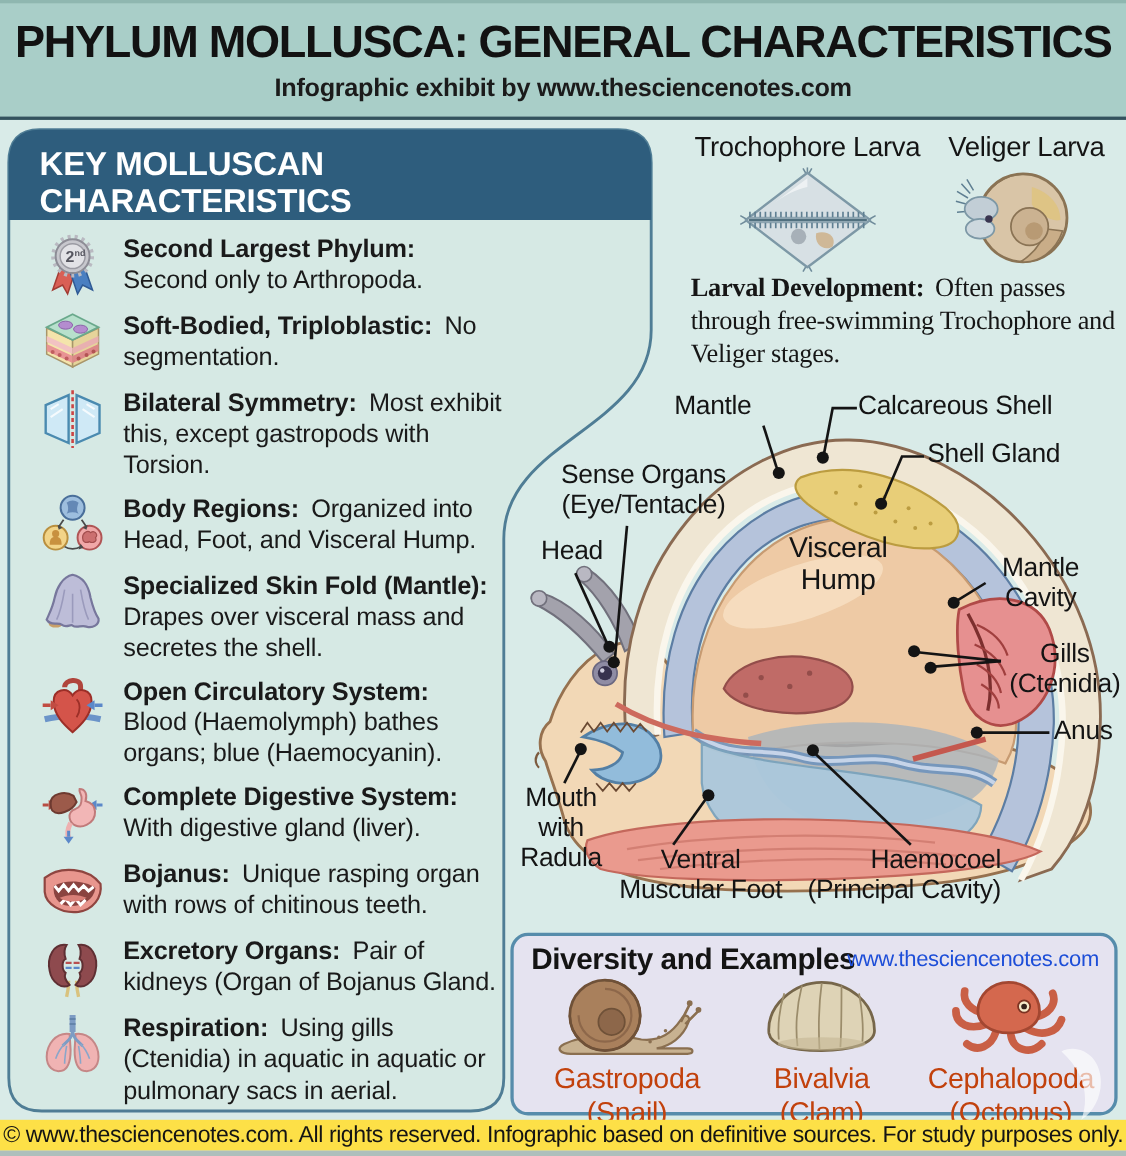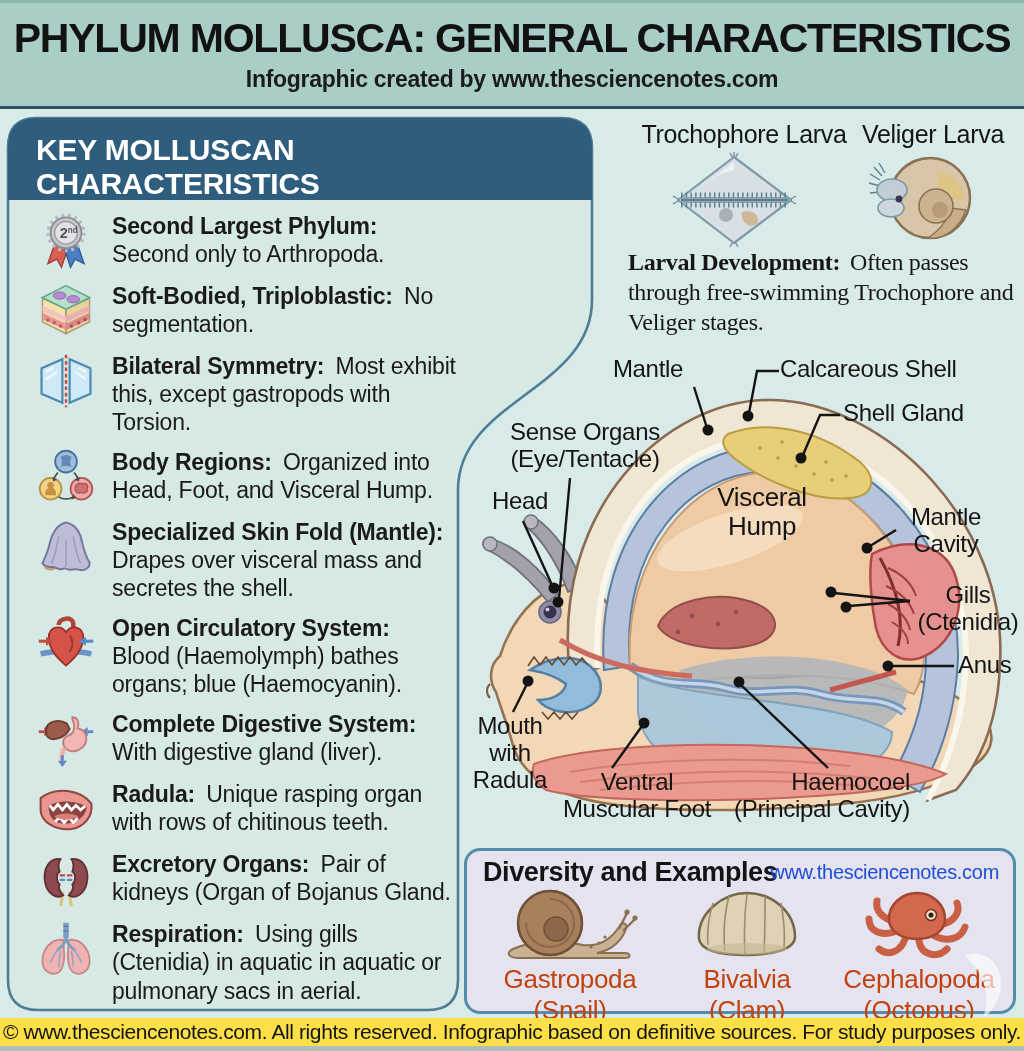--- a/index.html
+++ b/index.html
@@ -12,21 +12,21 @@
   .panel-svg{position:absolute;left:6px;top:116px;z-index:1;}
   .panel-header{position:absolute;left:36px;top:133px;width:540px;font-size:30px;font-weight:700;color:#fff;z-index:2;letter-spacing:-0.2px;}
   .items{position:absolute;left:20px;top:212px;width:438px;z-index:2;}
   .item{display:flex;margin-bottom:12px;}
   .item-icon{flex:0 0 92px;display:flex;justify-content:center;align-items:flex-start;}
   .item-icon svg{width:58px;height:58px;}
   .item-text{flex:1;font-size:23px;line-height:1.22;color:#1a1a1a;letter-spacing:-0.2px;}
   .item-bold{font-weight:700;margin-right:5px;}
   
   .larva-label{position:absolute;font-size:25px;color:#141414;z-index:2;letter-spacing:-0.3px;}
-  .troch-label{left:628px;top:120px;width:212px;text-align:center;margin-left:10px;}
+  .troch-label{left:628px;top:120px;width:212px;text-align:center;}
   .veliger-label{left:848px;top:120px;width:170px;text-align:center;}
   .troch-art{position:absolute;left:672px;top:152px;z-index:2;}
   .veliger-art{position:absolute;left:868px;top:150px;z-index:2;}
   .larval-dev{position:absolute;left:628px;top:248px;width:392px;font-size:24px;line-height:1.24;z-index:2;letter-spacing:-0.3px;font-family:Liberation Serif, serif;}
   .larval-dev .item-bold{margin-right:4px;}
   
   .snail-svg{position:absolute;left:430px;top:340px;z-index:1;}
   .lines-svg{position:absolute;left:0;top:0;z-index:3;pointer-events:none;}
   .lbl{position:absolute;font-size:24px;line-height:1.12;color:#141414;z-index:4;text-align:center;letter-spacing:-0.3px;}
   .lbl-mantle{left:598px;top:356px;width:100px;text-align:center;}
@@ -54,21 +54,21 @@
   .footer{position:absolute;left:0;top:1018px;width:1024px;height:28px;background:#fde047;z-index:2;}
   .footer-text{position:absolute;left:0;top:2px;width:100%;text-align:center;font-size:21px;color:#141414;letter-spacing:-0.4px;}
   .bottom-strip{position:absolute;left:0;top:1046px;width:1024px;height:5px;background:#aebfbc;z-index:2;}
   .watermark{position:absolute;left:955px;top:950px;z-index:5;opacity:.65;}
 </style>
 </head>
 <body>
 
 <div class="header">
   <div class="title">PHYLUM MOLLUSCA: GENERAL CHARACTERISTICS</div>
-  <div class="subtitle">Infographic created by www.thesciencenotes.com</div>
+  <div class="subtitle">Infographic exhibit by www.thesciencenotes.com</div>
 </div>
 
 <svg class="panel-svg" width="592" height="900" viewBox="0 0 592 900">
   <path d="M30,2 H556 Q586,2 586,32 V184 C586,274 452,284 452,374 V864 Q452,894 422,894 H32 Q2,894 2,864 V32 Q2,2 30,2 Z" fill="#d6e9e4" stroke="#4f7d95" stroke-width="2.6"></path>
   <path d="M30,2 H556 Q586,2 586,32 V84 H2 V32 Q2,2 30,2 Z" fill="#2e5d7d"></path>
 </svg>
 <div class="panel-header">KEY MOLLUSCAN CHARACTERISTICS</div>
 
 <div class="items">
 
@@ -214,21 +214,21 @@
     <div class="item-icon">
       <svg viewBox="0 0 64 64">
         <path d="M4,20 C20,7 48,10 60,26 C62,40 52,52 38,54 C20,56 5,46 4,34 Z" fill="#e8968e" stroke="#8f4540" stroke-width="2.2"></path>
         <path d="M13,28 C26,21 45,23 55,30 C53,43 40,49 28,48 C17,47 12,38 13,28 Z" fill="#8a4340"></path>
         <path d="M14,28 L18,33 L23,27 L28,33 L33,27 L38,33 L43,28 L48,33 L53,29" stroke="#ffffff" stroke-width="3" fill="none"></path>
         <path d="M20,46 L25,41 L30,47 L35,41 L40,47 L45,42" stroke="#ffffff" stroke-width="3" fill="none"></path>
         <path d="M19,40 C27,36 38,36 46,40 C40,45 25,45 19,40 Z" fill="#d97f78"></path>
       </svg>
     </div>
     <div class="item-text">
-      <span class="item-bold">Radula:</span>
+      <span class="item-bold">Bojanus:</span>
       <span>Unique rasping organ with rows of chitinous teeth.</span>
     </div>
   </div>
 
   <div class="item">
     <div class="item-icon">
       <svg viewBox="0 0 64 64">
         <path d="M28,46 C28,53 27,58 26,62 M36,46 C36,53 37,58 38,62" stroke="#d9c27e" stroke-width="3.4" fill="none"></path>
         <path d="M26,10 C13,8 6,22 9,36 C11,48 22,55 29,50 C25,46 23,42 25,38 C21,35 21,26 25,24 C23,18 24,13 26,10 Z" fill="#8e4a4e" stroke="#5f2f33" stroke-width="2"></path>
         <path d="M38,10 C51,8 58,22 55,36 C53,48 42,55 35,50 C39,46 41,42 39,38 C43,35 43,26 39,24 C41,18 40,13 38,10 Z" fill="#8e4a4e" stroke="#5f2f33" stroke-width="2"></path>

